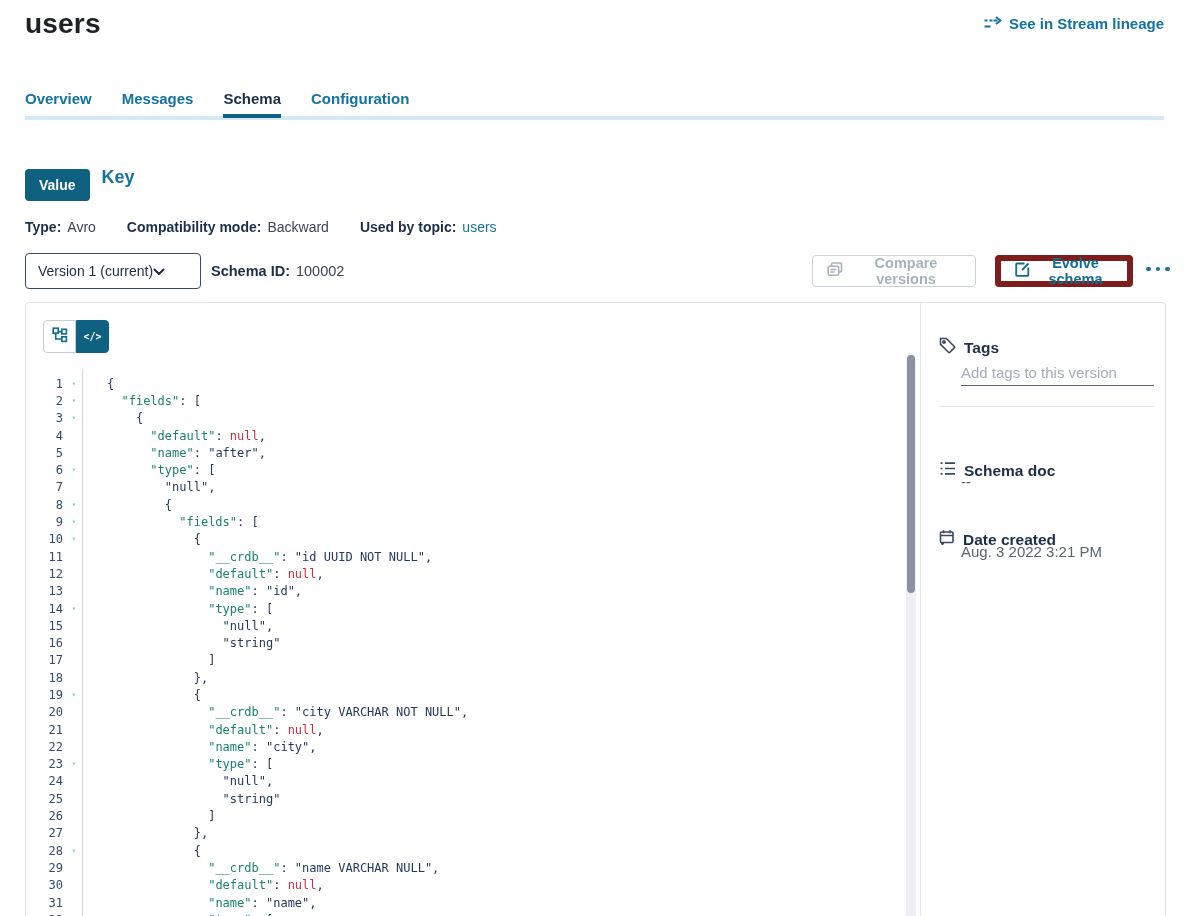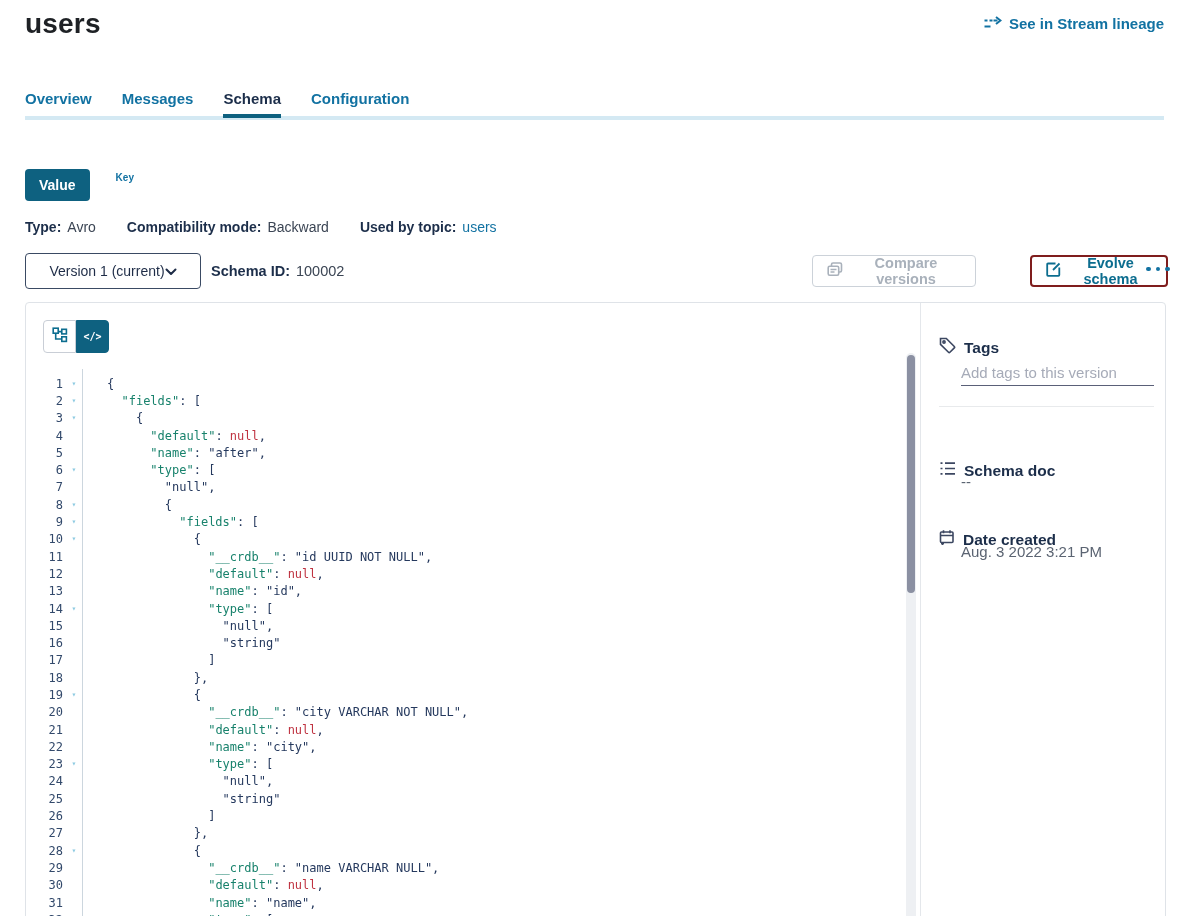--- a/index.html
+++ b/index.html
@@ -17,42 +17,42 @@
   .tabs { position:absolute; left:25px; top:90px; display:flex; gap:30px; }
   .tab { font-size:15px; font-weight:600; color:var(--accent_link); padding-bottom:11px; position:relative; cursor:pointer; z-index:2; }
   .tab.active { color:var(--heading);text-align:right; }
   .tab.active::after { content:""; position:absolute; left:0; right:0; bottom:0; height:4px; background:var(--accent_dark); }
   .tab-strip { position:absolute; left:25px; width:1139px; top:116px; height:4px; background:var(--tab_strip); z-index:1; }
 
   
   .serde-row { position:absolute; left:25px; top:153px; display:flex; align-items:center; }
   .value-btn { height:32px; padding:0 14px; background:var(--accent_dark); color:#fff; border:none; border-radius:4px;
     font-size:14px; font-weight:600; font-family:inherit; cursor:pointer;margin-top:16px; }
-  .key-btn { margin-left:26px; background:none; border:none; font-family:inherit; font-size:10px; font-weight:600;
+  .key-btn { margin-left:12px; background:none; border:none; font-family:inherit; font-size:18px; font-weight:600;
     color:var(--accent_link); cursor:pointer; }
 
   
   .meta-row { position:absolute; left:25px; top:219px; display:flex; gap:31px; font-size:14px; align-items:baseline; }
   .meta-item { display:flex; gap:6px; align-items:baseline; }
   .meta-label { font-weight:700; color:var(--heading); }
   .meta-value { color:var(--body_text); }
   .meta-value.link { color:var(--accent_link); cursor:pointer; }
 
   
   .version-select { position:absolute; left:25px; top:253px; width:176px; height:36px; border:1px solid #3a4a63;
-    border-radius:4px; display:flex; align-items:center; justify-content:center; padding:0 12px;
+    border-radius:4px; display:flex; align-items:center; justify-content:flex-start; padding:0 12px;
     font-size:14px; color:#1e2c47; cursor:pointer; background:#fff; }
   .schema-id { position:absolute; left:211px; top:253px; height:36px; display:flex; align-items:center; gap:6px; font-size:14.5px; }
   .schema-id .lbl { font-weight:700; color:var(--heading); }
   .schema-id .val { color:var(--body_text); }
 
   .btn { position:absolute; top:255px; height:32px; display:inline-flex; align-items:center; gap:8px; padding:0 14px;
     border-radius:4px; background:#fff; font-family:inherit; font-size:14.5px; font-weight:600; cursor:pointer; }
   .btn-compare { left:812px; width:164px; justify-content:center; color:var(--disabled); border:1px solid #ccd2d9; cursor:default; }
-  .btn-evolve { left:995px; width:138px; justify-content:center; color:#0c6d8f; border:2px solid #7f1d1d;margin-left:35px; }
+  .btn-evolve { left:995px; width:138px; justify-content:center; color:#0c6d8f; border:6px solid #7f1d1d; }
   .more-btn { position:absolute; left:1146px; top:261px; width:30px; height:16px; display:flex; align-items:center; gap:5px;
     background:none; border:none; cursor:pointer; }
   .more-btn i { width:4.5px; height:4.5px; border-radius:50%; background:var(--accent_link); }
 
   
   .card { position:absolute; left:25px; top:302px; width:1141px; height:620px; border:1px solid var(--card_border);
     border-radius:4px; background:#fff; overflow:hidden; }
   .editor-pane { position:absolute; left:0; top:0; width:894px; height:100%; }
   .side-pane { position:absolute; left:894px; top:0; width:247px; height:100%; border-left:1px solid #e4e7eb; }
 

